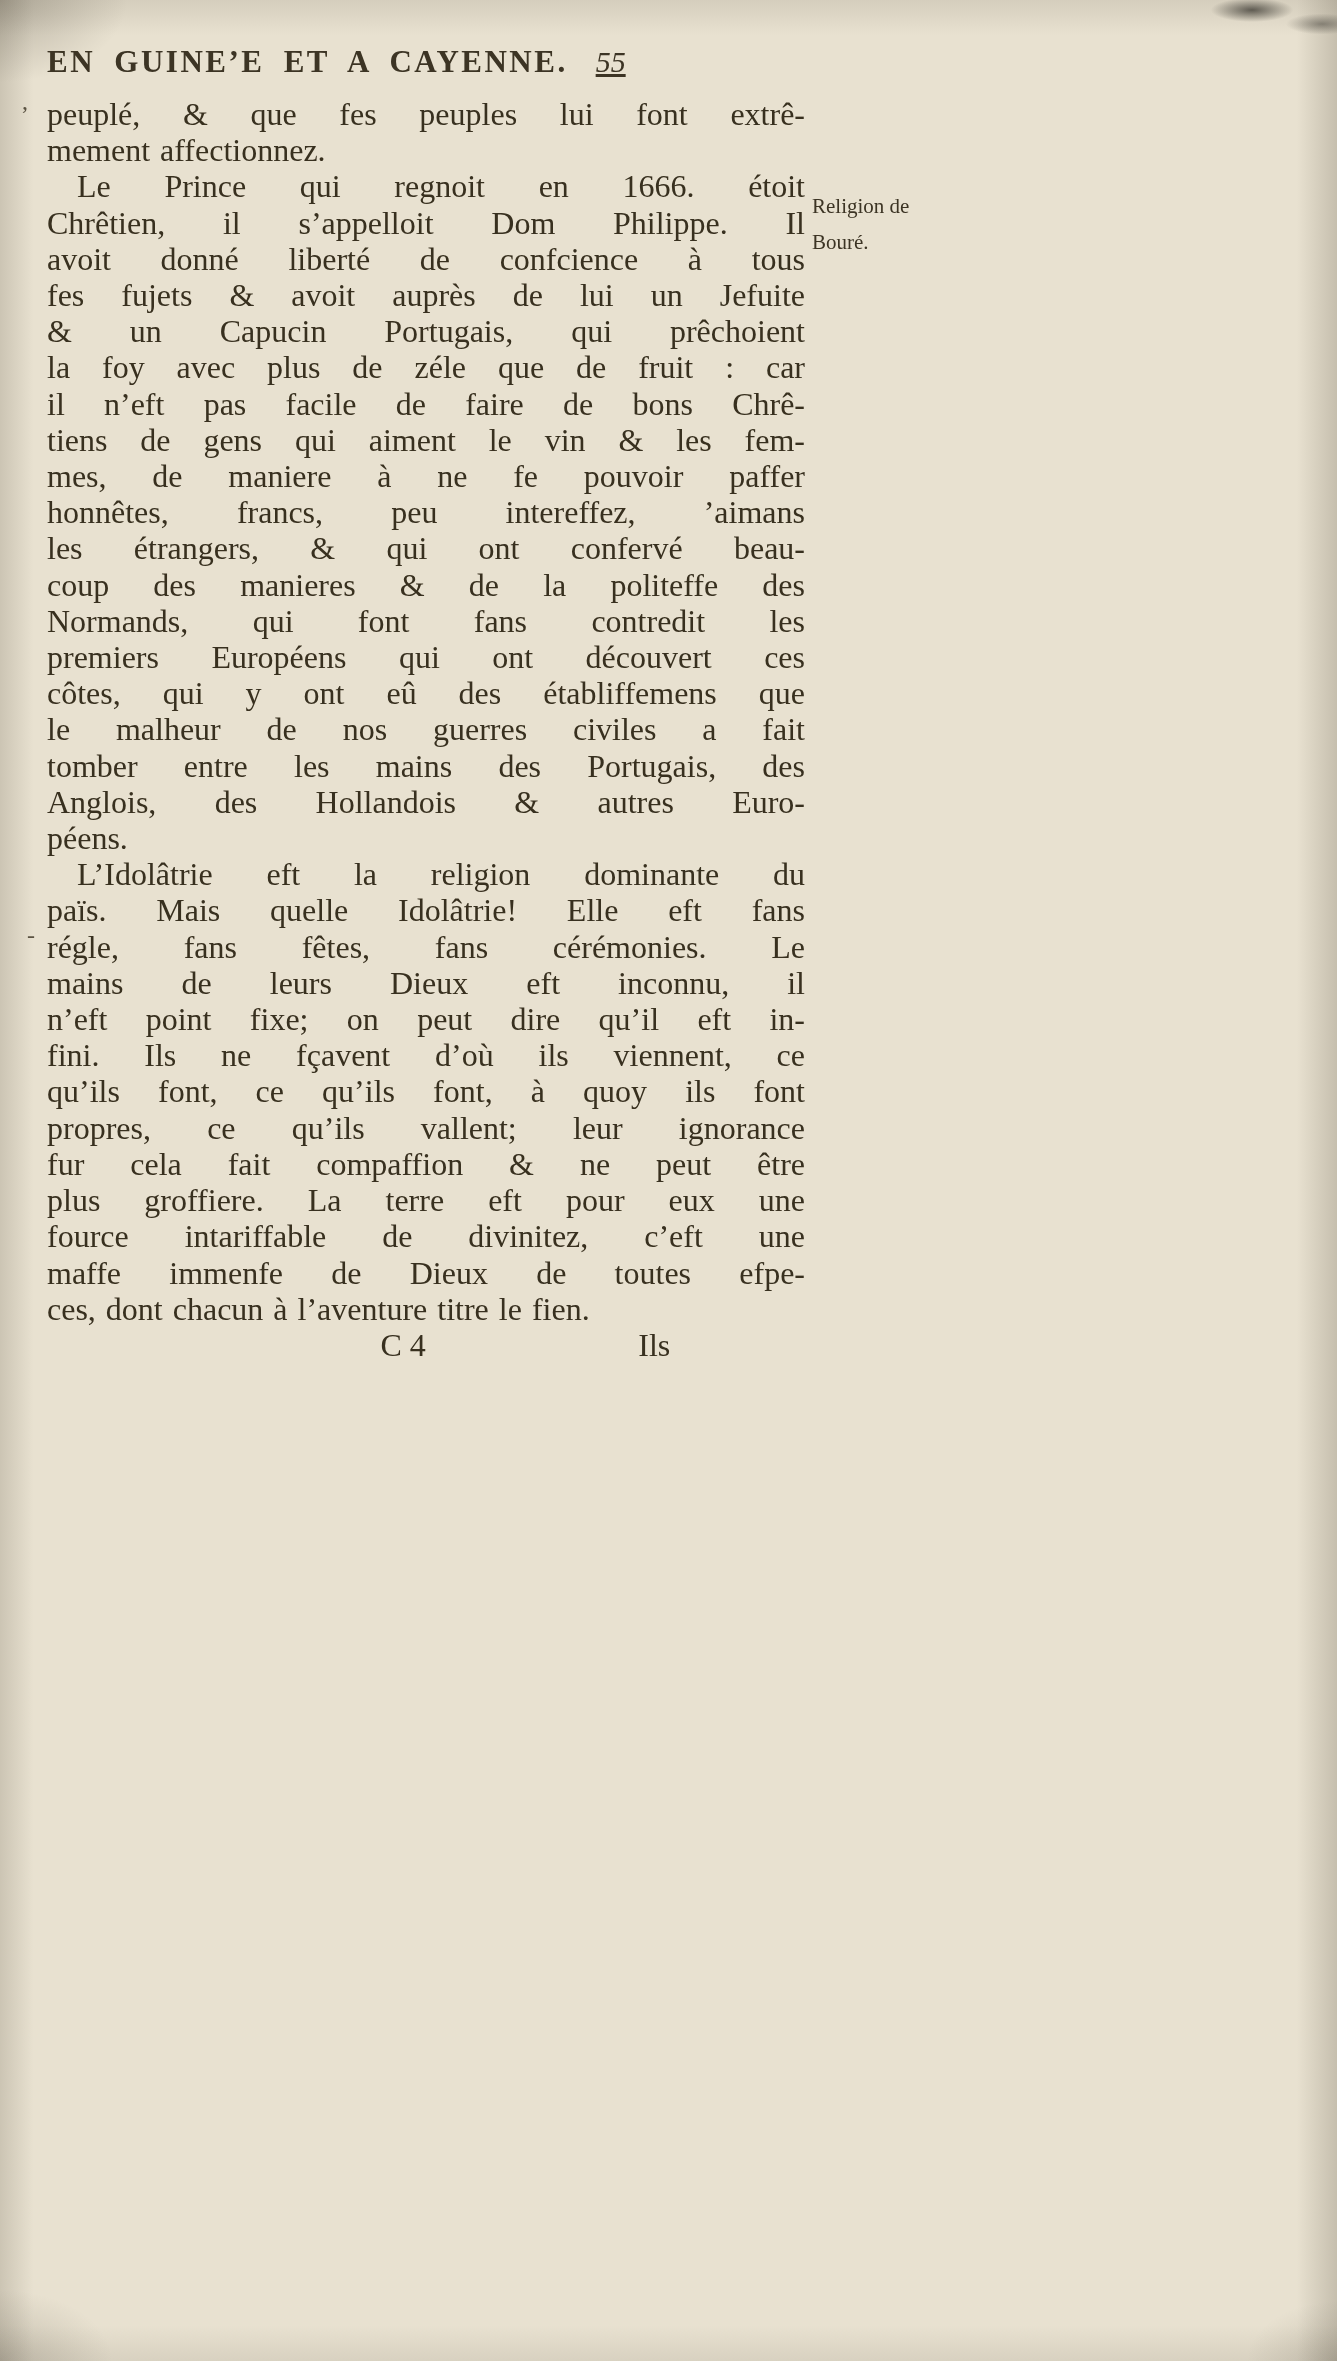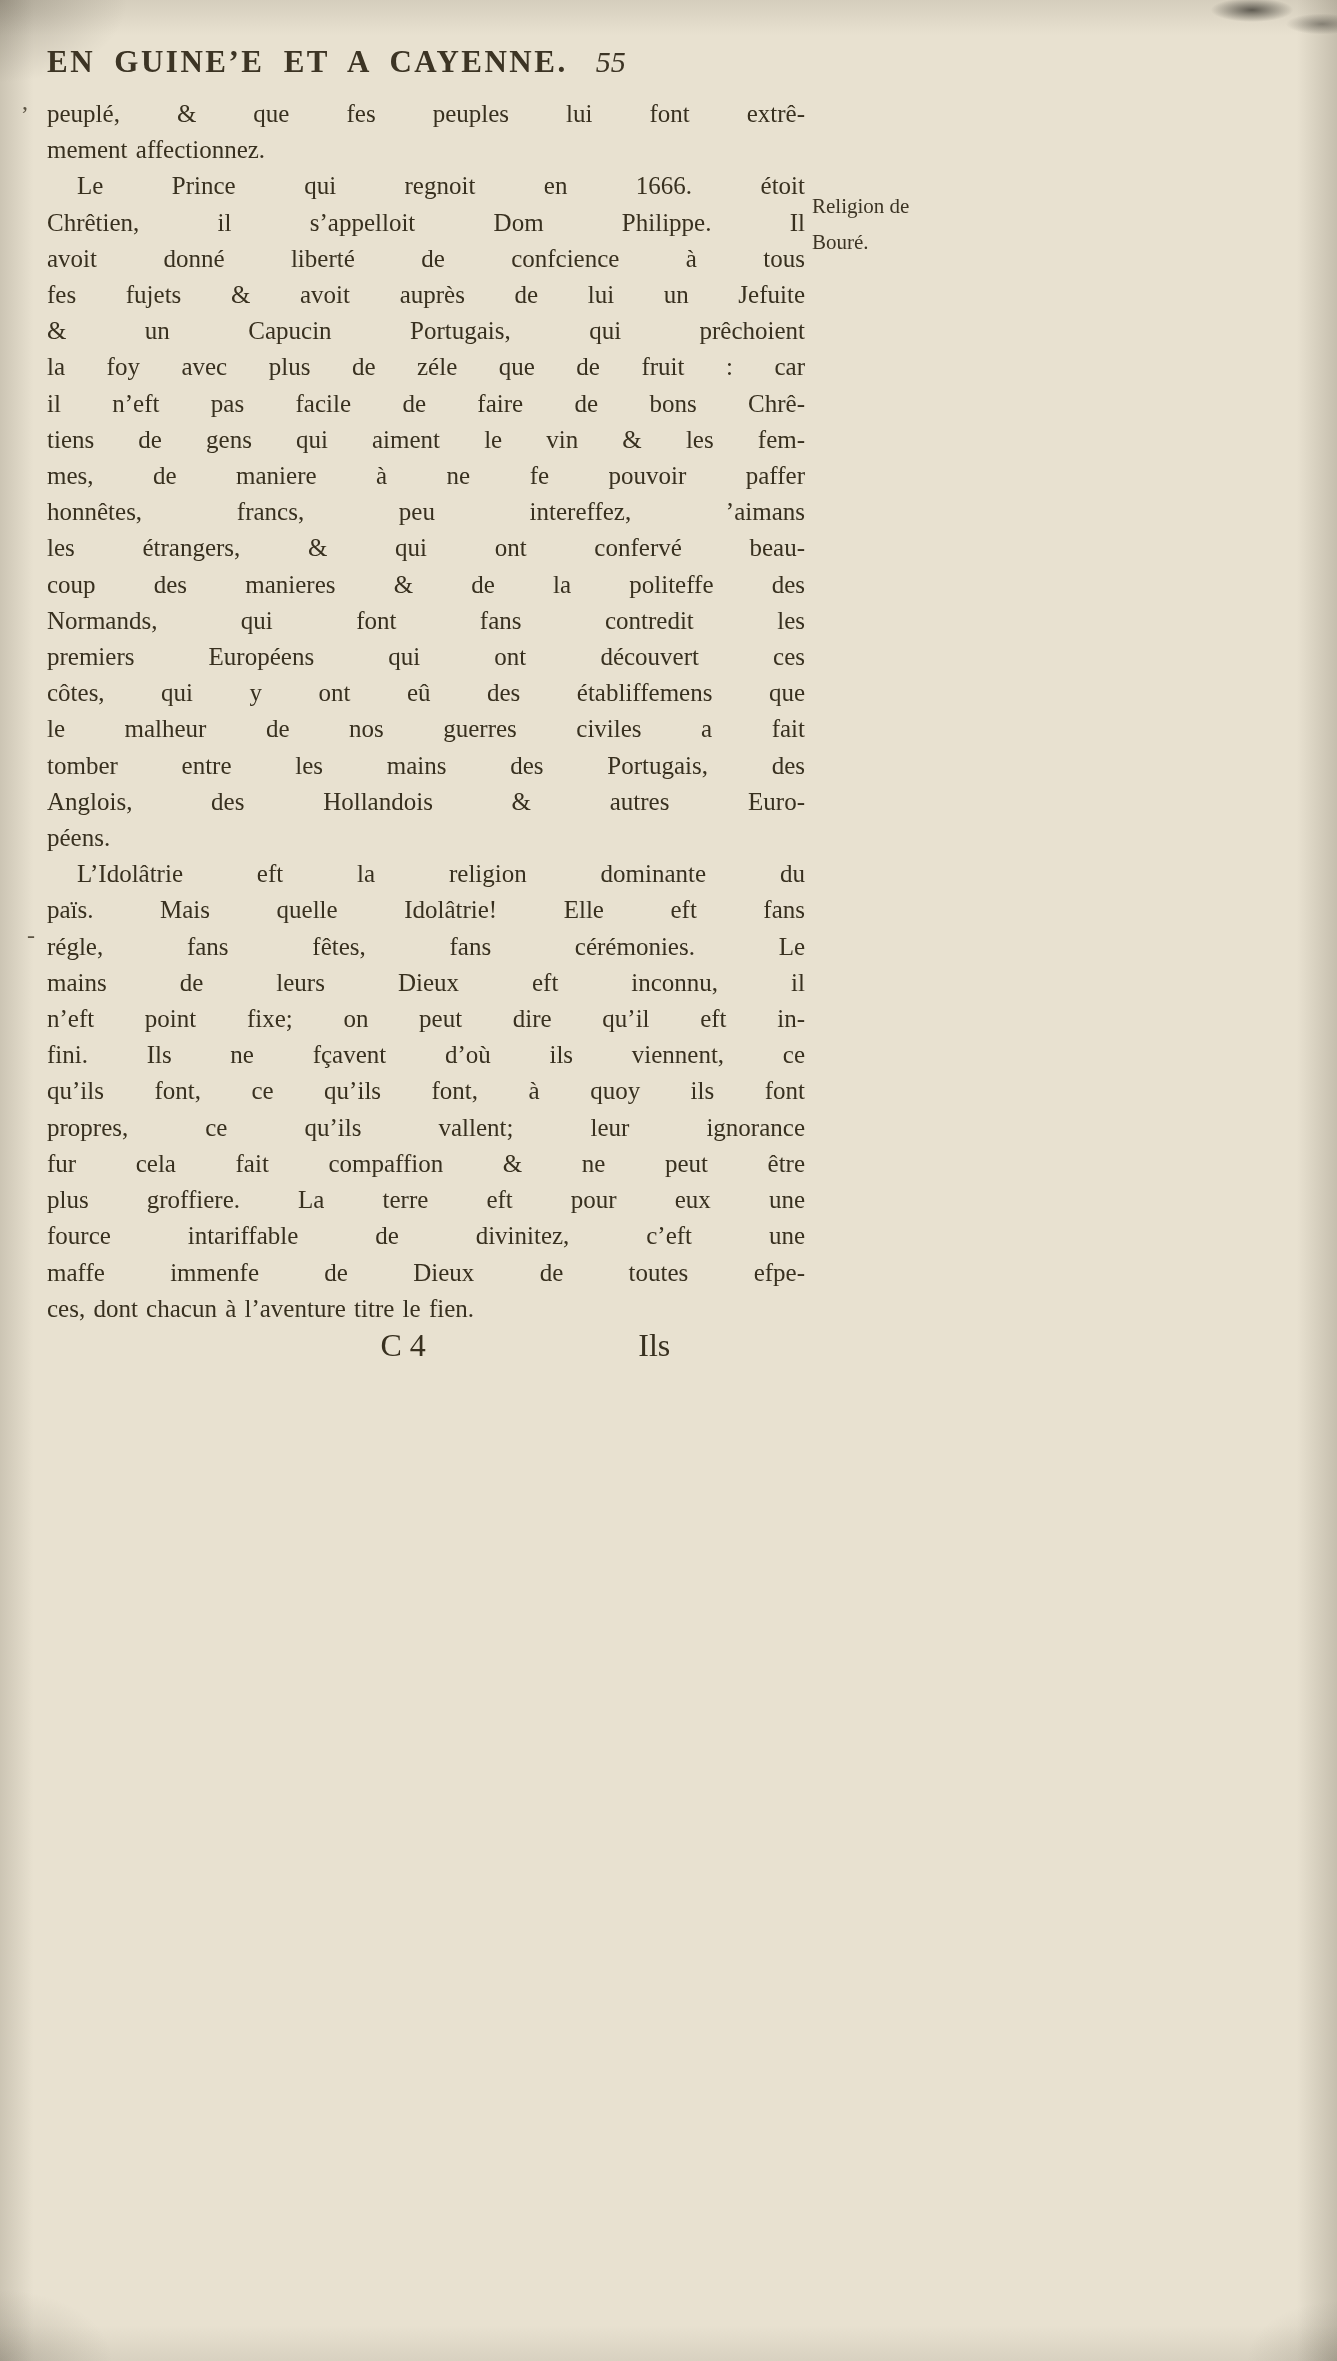--- a/index.html
+++ b/index.html
@@ -44,23 +44,24 @@
     font-size: 31px;
     letter-spacing: 2.5px;
     word-spacing: 9px;
     font-weight: bold;
     color: #3c3424;
   }
   .header-pagenum {
     font-size: 30px;
     font-style: italic;
     color: #3c3424;
+    text-decoration: underline;
   }
   .body-text .line {
-    font-size: 25px;
+    font-size: 32px;
     line-height: 36.2px;
     text-align: justify;
     text-align-last: justify;
     word-spacing: 2px;
     white-space: nowrap;
   }
   .body-text .line.endline {
     text-align: center;
     text-align-last: left;
   }

